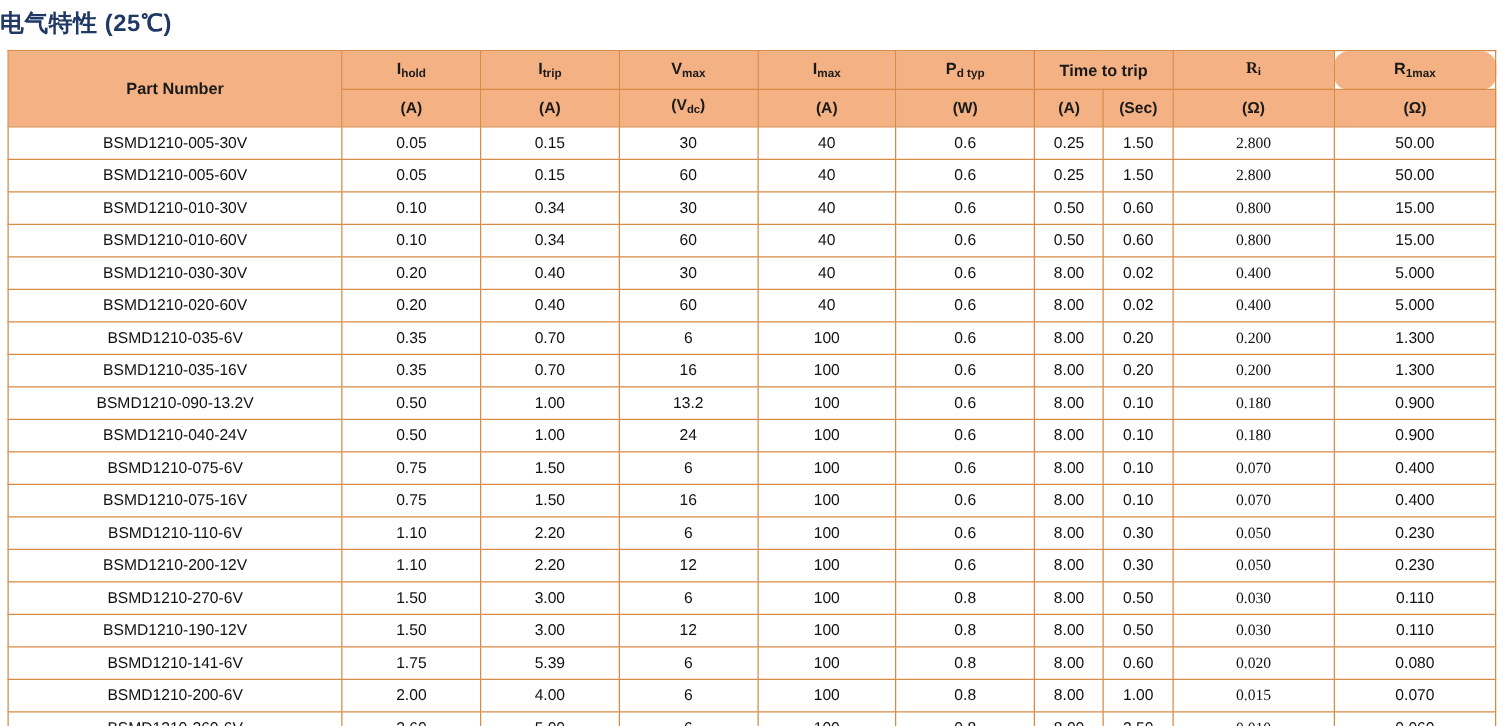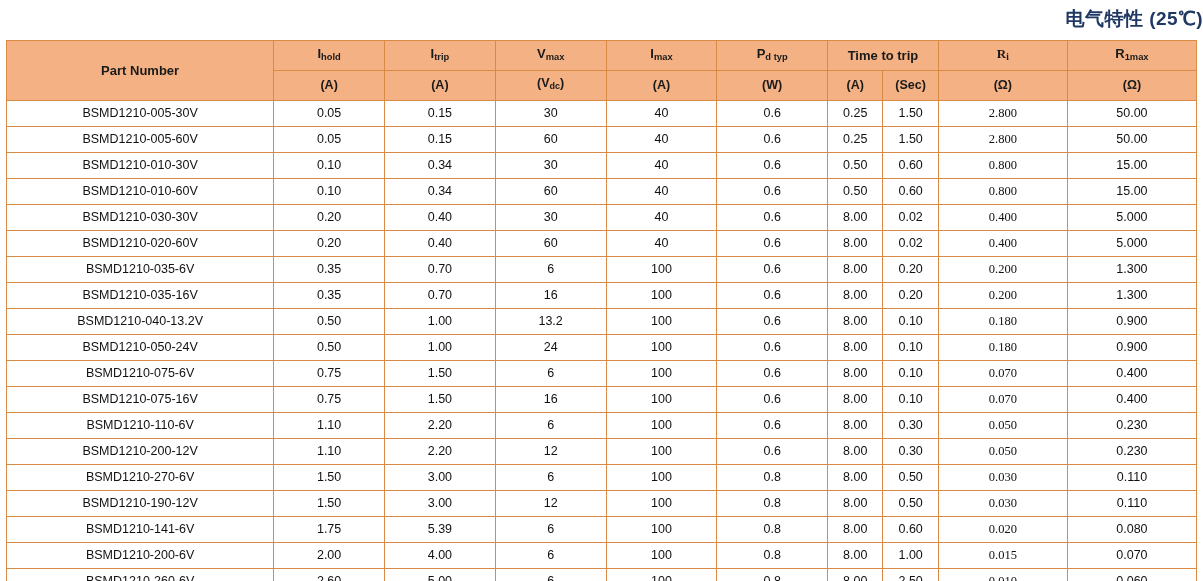--- a/index.html
+++ b/index.html
@@ -13,21 +13,21 @@
     font-family: "Liberation Sans", sans-serif;
     color: #1a1a1a;
     overflow: hidden;
   }
   .page {
     width: 1203px;
     box-sizing: border-box;
     padding: 0;
   }
   .title {
-    text-align: right;
+    text-align: left;
     font-size: 19px;
     font-weight: bold;
     color: #1f3864;
     padding: 6px 0 8px 0;
     letter-spacing: 0.5px;
   }
   .table-wrap {
     padding: 0 6px;
     box-sizing: border-box;
   }
@@ -58,21 +58,21 @@
   }
   table.spec tbody td {
     background: #ffffff;
     font-weight: normal;
     color: #111111;
   }
   sub { font-size: 0.72em; vertical-align: -0.25em; }
   .col-part { width: 233px; }
   .col-num  { width: 96px; }
   .col-ri   { width: 112px; font-family: Liberation Serif, serif; }
-  .col-r1   { width: 112px; }
+  .col-r1   { width: 112px; border-radius: 12px; }
 </style>
 </head>
 <body>
 
 <div class="page">
 
   <div class="title">电气特性 (25℃)</div>
 
   <div class="table-wrap">
     <table class="spec">
@@ -191,33 +191,33 @@
             <td class="col-num">0.70</td>
             <td class="col-num">16</td>
             <td class="col-num">100</td>
             <td class="col-num">0.6</td>
             <td class="col-num">8.00</td>
             <td class="col-num">0.20</td>
             <td class="col-ri">0.200</td>
             <td class="col-r1">1.300</td>
           </tr>
           <tr>
-            <td class="col-part">BSMD1210-040-13.2V</td>
+            <td class="col-part">BSMD1210-090-13.2V</td>
             <td class="col-num">0.50</td>
             <td class="col-num">1.00</td>
             <td class="col-num">13.2</td>
             <td class="col-num">100</td>
             <td class="col-num">0.6</td>
             <td class="col-num">8.00</td>
             <td class="col-num">0.10</td>
             <td class="col-ri">0.180</td>
             <td class="col-r1">0.900</td>
           </tr>
           <tr>
-            <td class="col-part">BSMD1210-050-24V</td>
+            <td class="col-part">BSMD1210-040-24V</td>
             <td class="col-num">0.50</td>
             <td class="col-num">1.00</td>
             <td class="col-num">24</td>
             <td class="col-num">100</td>
             <td class="col-num">0.6</td>
             <td class="col-num">8.00</td>
             <td class="col-num">0.10</td>
             <td class="col-ri">0.180</td>
             <td class="col-r1">0.900</td>
           </tr>

